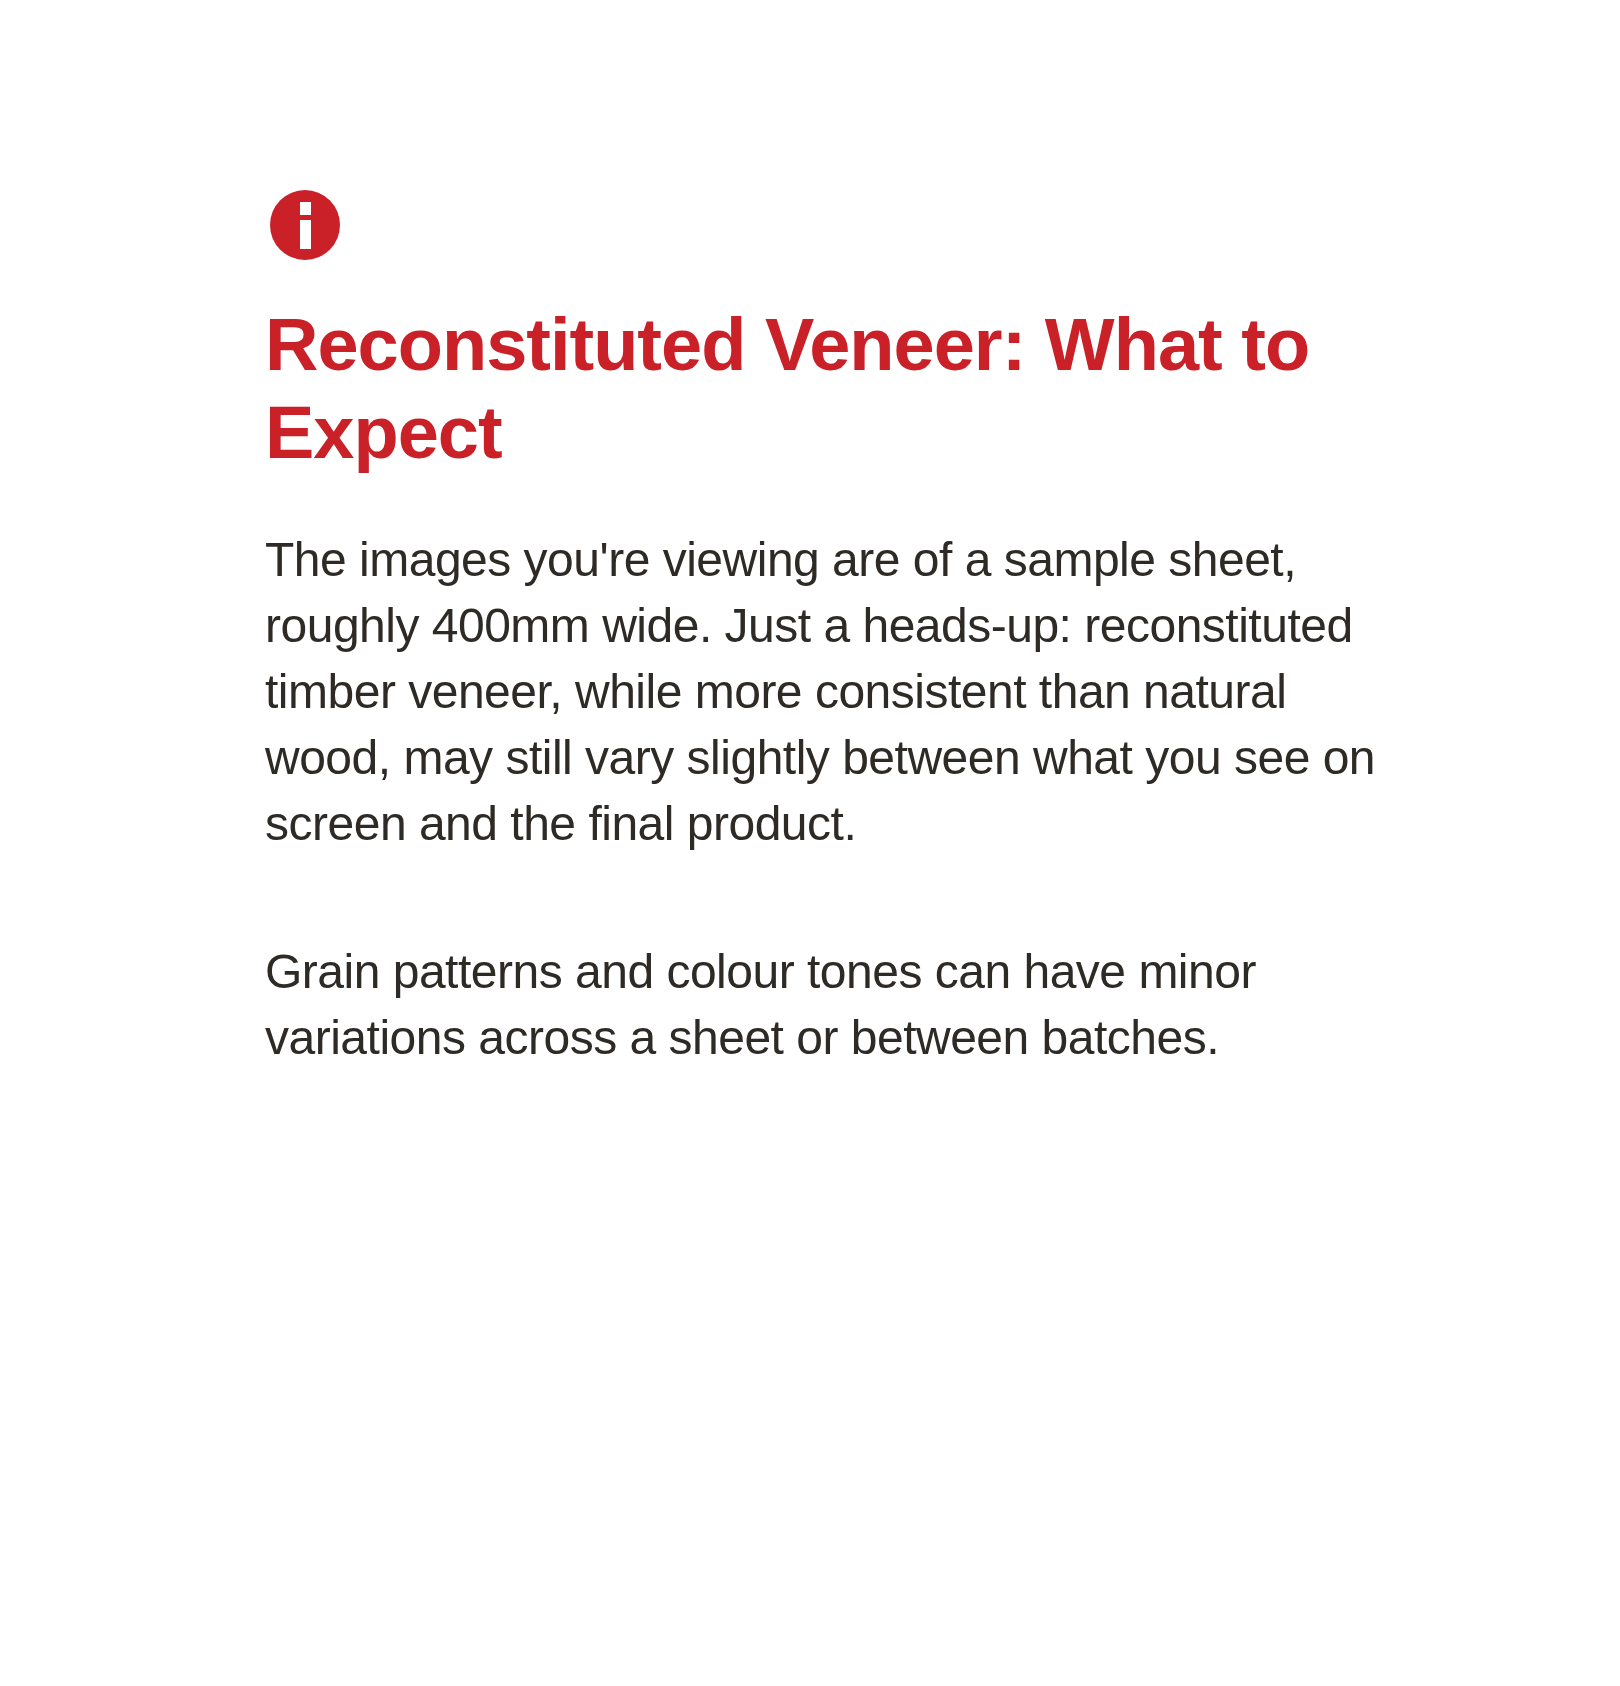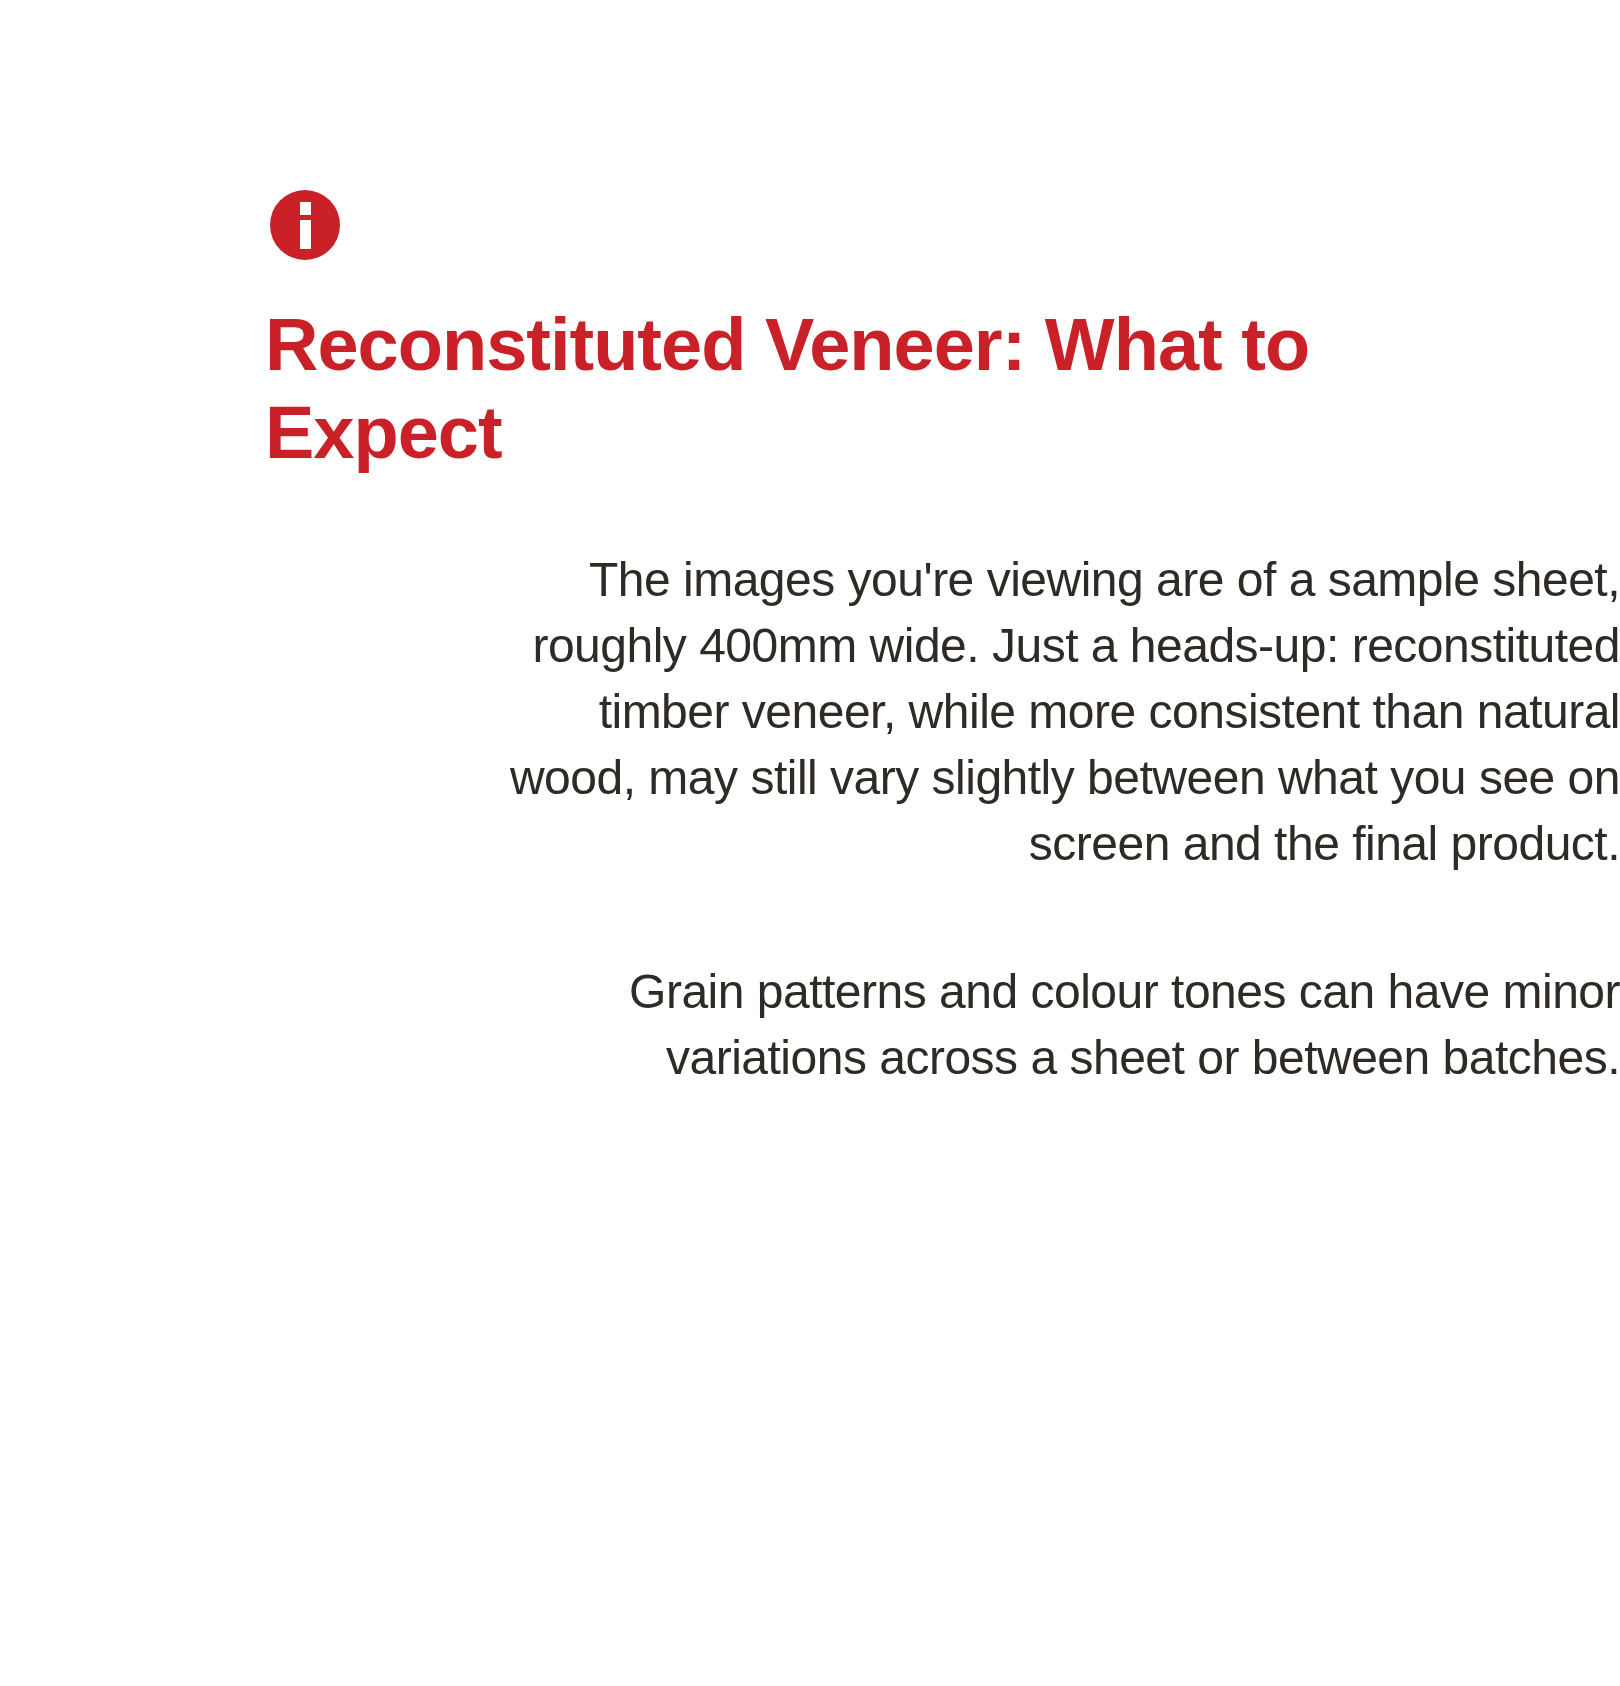--- a/index.html
+++ b/index.html
@@ -34,38 +34,37 @@
     background: #ffffff;
     margin-top: 12px;
   }
   .info-icon .i-stem {
     width: 11px;
     height: 29px;
     background: #ffffff;
     margin-top: 5px;
   }
   h1.section-title {
-    margin: 41px 0 70px 0;
+    margin: 41px 0 50px 0;
     padding: 0;
     font-size: 74px;
     line-height: 88px;
     font-weight: bold;
     letter-spacing: -1px;
     color: #ca2129;
     white-space: pre-line;
   }
   p.body-paragraph {
     margin: 0 0 82px 0;
     padding: 0;
     font-size: 48px;
     line-height: 66px;
     letter-spacing: -0.5px;
     color: #2e2a26;
     white-space: pre-line;
-    text-align: right;
   }
 </style>
 </head>
 <body>
 
 <div class="info-section">
 
   <div class="info-icon">
     <div class="i-dot"></div>
     <div class="i-stem"></div>

